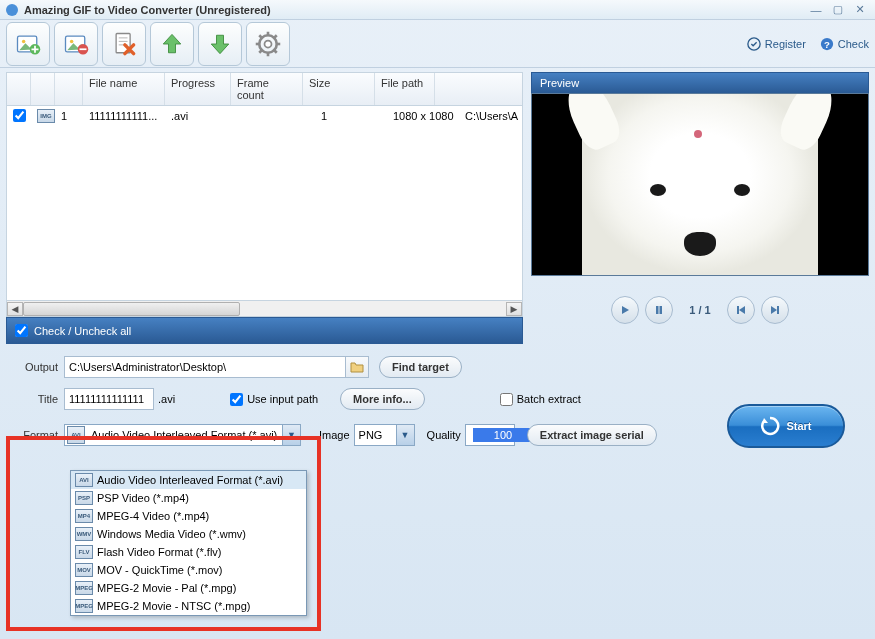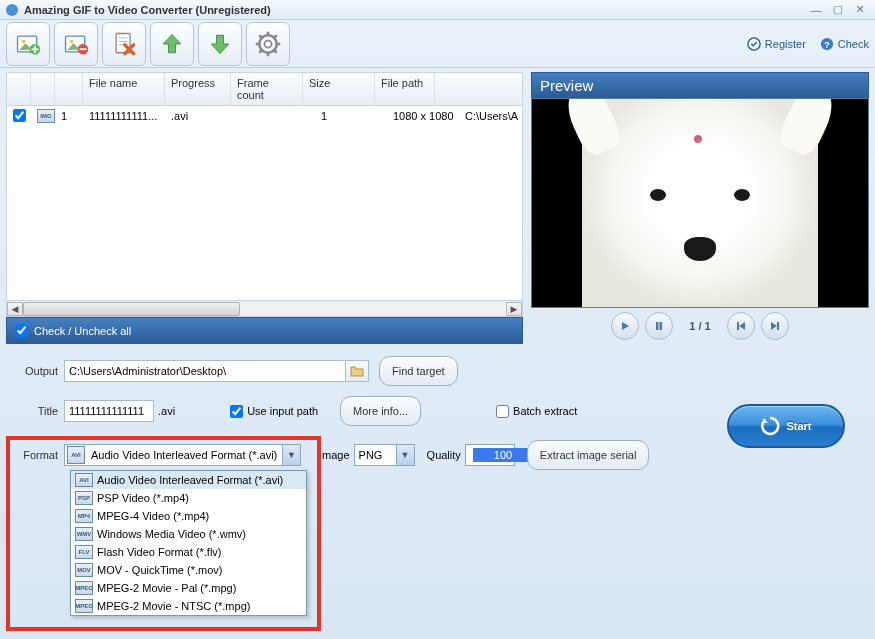--- a/index.html
+++ b/index.html
@@ -26,38 +26,38 @@
 .file-row .cell { padding: 0 6px; white-space: nowrap; overflow: hidden; }
 .hscroll { height: 16px; background: #f0f0f0; border: 1px solid #c6d4e0; border-top: none; position: relative; display: flex; align-items: center; }
 .hscroll .arrow { width: 16px; height: 14px; background: linear-gradient(to bottom,#f5f5f5,#e0e0e0); border: 1px solid #b5b5b5; display:flex;align-items:center;justify-content:center;color:#555;font-size:9px; }
 .hscroll .track { flex:1; position:relative; height:14px; }
 .hscroll .thumb { position:absolute; left:0; width:45%; height:100%; background: linear-gradient(to bottom,#f0f0f0,#d5d5d5); border:1px solid #b0b0b0; border-radius:2px; }
 
 .check-all { background: linear-gradient(to bottom, #4680c2, #2a5a94); color: #fff; padding: 6px 8px; display: flex; align-items: center; border: 1px solid #2a5a94; }
 .check-all input { margin-right: 6px; }
 
 .preview-panel { width: 338px; display: flex; flex-direction: column; }
-.preview-header { background: linear-gradient(to bottom, #4680c2, #2a5a94); color: #fff; padding: 4px 8px; font-size: 15px; border: 1px solid #2a5a94; border-bottom: none; }
+.preview-header { background: linear-gradient(to bottom, #4680c2, #2a5a94); color: #fff; padding: 4px 8px; font-size: 11px; border: 1px solid #2a5a94; border-bottom: none; }
 .preview-body { flex: 1; background: #000; border: 1px solid #5a7a9a; position: relative; overflow:hidden; }
 .preview-body .mock { position:absolute; left:50px; right:50px; top:0; bottom:0; background: radial-gradient(ellipse at 50% 45%, #fff 30%, #f5f5f0 55%, #e8e8e0 70%); }
 .preview-body .eye { position:absolute; width:16px; height:12px; background:#1a1a1a; border-radius:50%; }
 .preview-body .nose { position:absolute; width:32px; height:24px; background:#1a1a1a; border-radius:40% 40% 50% 50%; left:50%; transform:translateX(-50%); top:138px; }
 .preview-body .ear { position:absolute; width:40px; height:70px; background:#fafaf5; border-radius:50% 50% 30% 30%; }
 .preview-body .mark { position:absolute; width:8px; height:8px; background:#d4667a; border-radius:50%; left:50%; transform:translateX(-6px); top:36px; }
 
-.player-controls { display: flex; align-items: center; justify-content: center; padding: 4px 0; gap: 6px; }
+.player-controls { display: flex; align-items: center; justify-content: center; padding: 20px 0; gap: 6px; }
 .pc-btn { width: 28px; height: 28px; border-radius: 50%; background: linear-gradient(to bottom, #f5f9fc, #d5e0ea); border: 1px solid #a8bcd0; display: flex; align-items: center; justify-content: center; cursor: pointer; color:#4a7aaa; }
 .pc-counter { color: #3a5a7a; margin: 0 10px; font-weight:bold; }
 
 .bottom-panel { padding: 8px 16px; }
 .form-row { display: flex; align-items: center; margin-bottom: 10px; }
 .form-label { width: 48px; text-align: right; padding-right: 6px; color: #333; }
 .txt-input { height: 22px; border: 1px solid #a8bcd0; background: #fff; padding: 0 4px; }
 .browse-btn { width: 24px; height: 22px; border: 1px solid #a8bcd0; background: linear-gradient(to bottom,#f8fafc,#e5ecf3); display:flex; align-items:center; justify-content:center; margin-left:-1px; cursor:pointer; }
-.pill-btn { height: 30px; padding: 0 12px; border-radius: 11px; border: 1px solid #9ab0c5; background: linear-gradient(to bottom,#fbfcfd,#e2eaf2); cursor:pointer; margin-left:10px; display:flex;align-items:center; color:#333; }
+.pill-btn { height: 22px; padding: 0 12px; border-radius: 11px; border: 1px solid #9ab0c5; background: linear-gradient(to bottom,#fbfcfd,#e2eaf2); cursor:pointer; margin-left:10px; display:flex;align-items:center; color:#333;font-weight:bold; }
 .chk { margin-right: 4px; }
 
 .red-box { position: absolute; border: 4px solid #e73225; pointer-events: none; }
 
 .start-btn { position: absolute; right: 30px; top: 404px; width: 118px; height: 44px; border-radius: 22px; background: linear-gradient(to bottom, #6bb6f0 0%, #3a8ed8 48%, #1a6ec0 52%, #2a7ed0 100%); border: 2px solid #1a5a9a; display: flex; align-items: center; justify-content: center; color: #fff; font-size: 20px; font-weight: bold; text-shadow: 0 -1px 0 #0a4a8a; cursor: pointer; box-shadow: inset 0 1px 0 rgba(255,255,255,0.4); }
 .start-btn .ic { width:20px; height:20px; margin-right:6px; }
 
 .combo { height: 22px; border: 1px solid #8aa8c5; background: #fff; display:flex; align-items:center; }
 .combo .val { flex:1; padding:0 4px; }
 .combo .dd { width:18px; height:100%; background: linear-gradient(to bottom,#e0eaf5,#b8d0e8); border-left:1px solid #8aa8c5; display:flex; align-items:center; justify-content:center; color:#2a5a8a; cursor:pointer; font-size:9px; }

